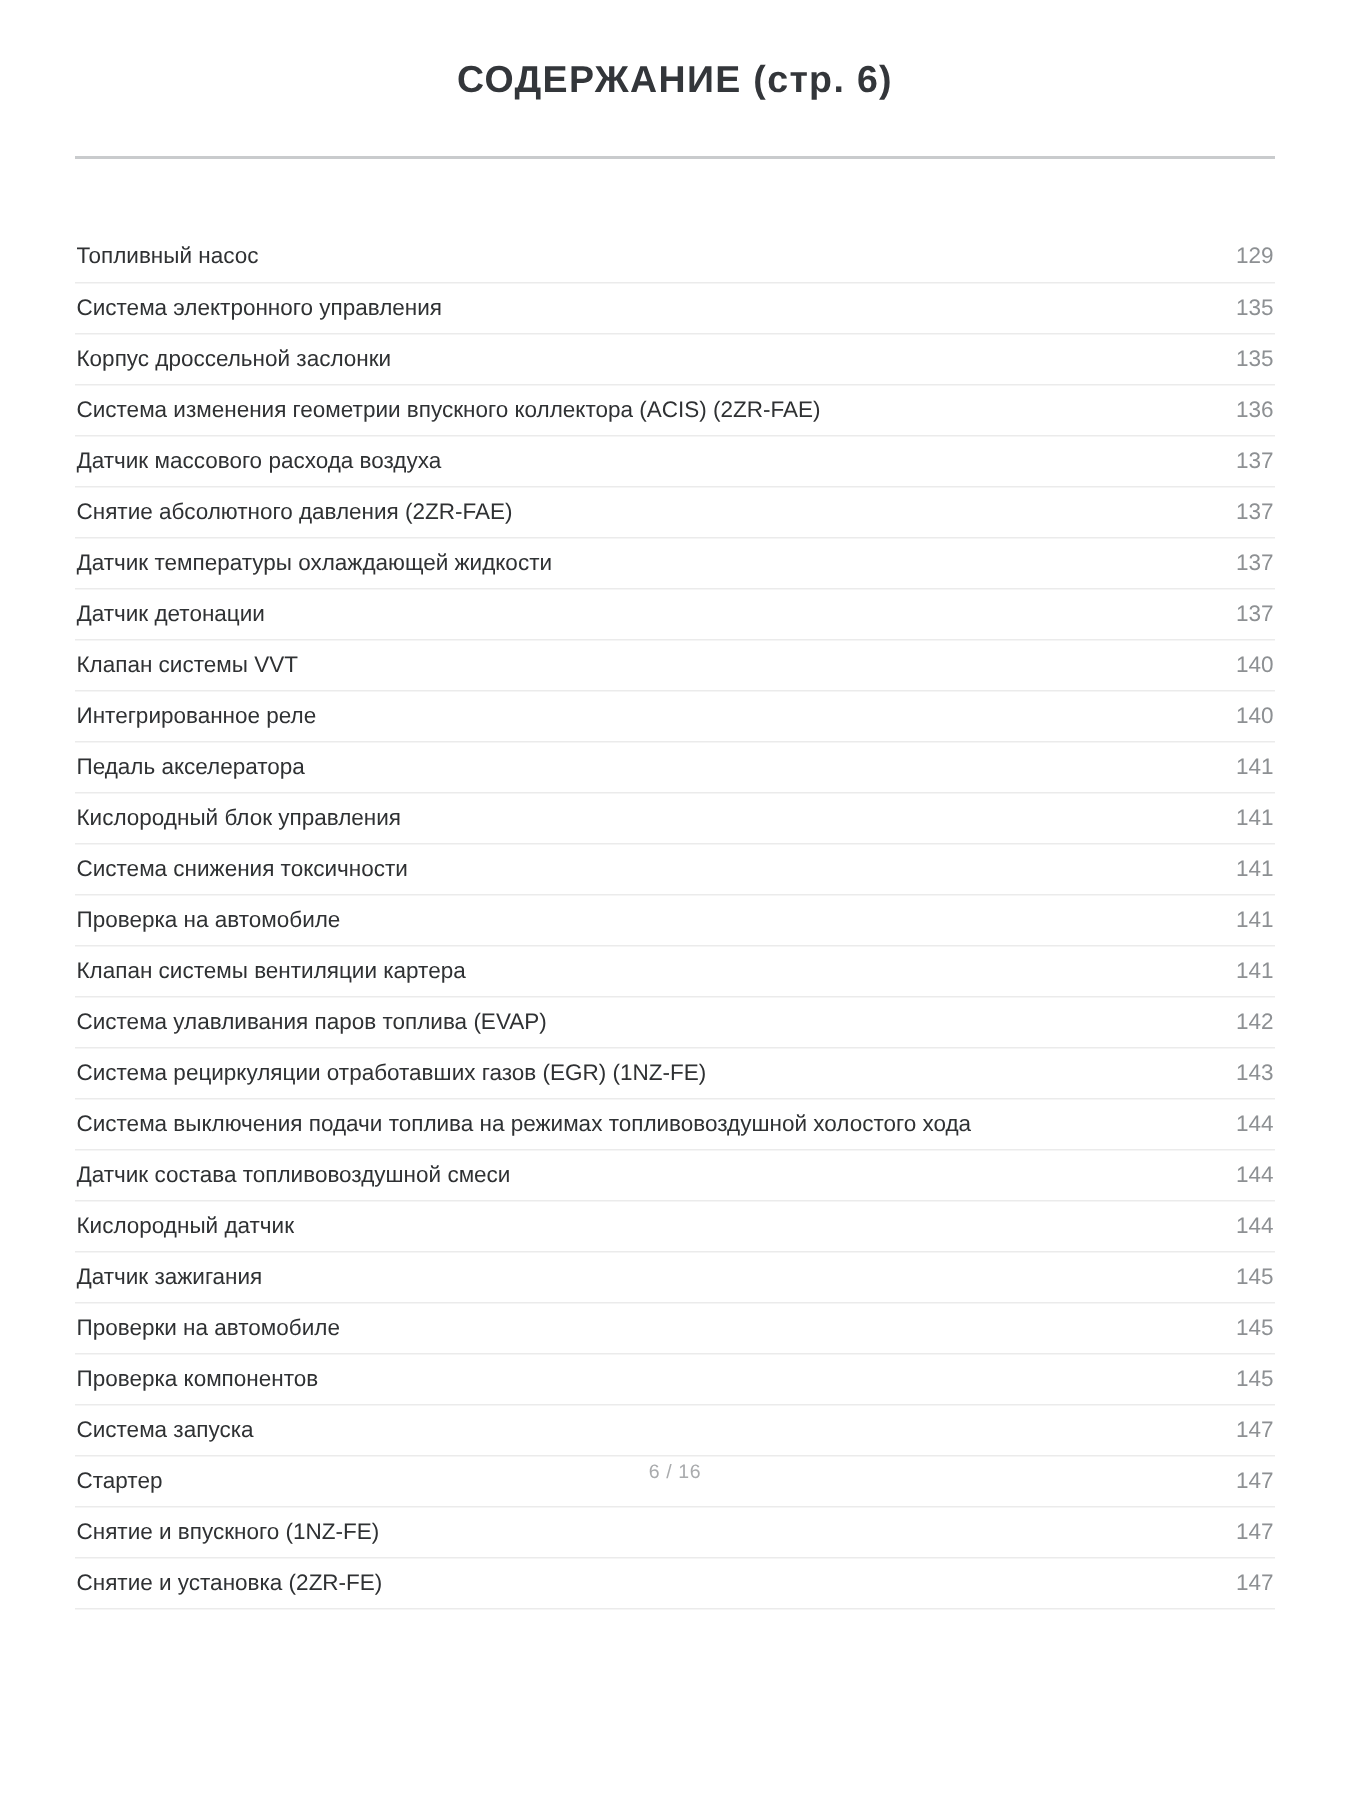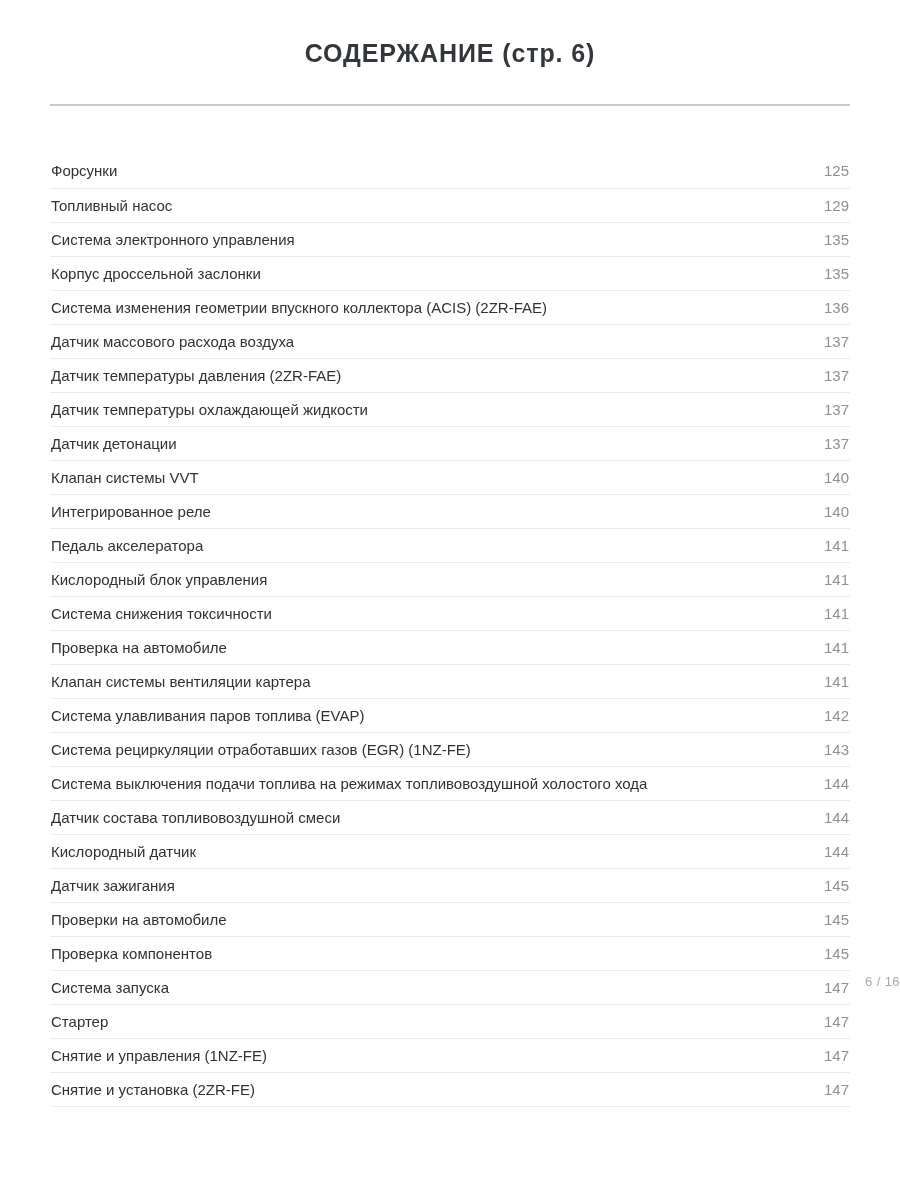--- a/index.html
+++ b/index.html
@@ -78,65 +78,61 @@
     flex: 0 0 auto;
     text-align: right;
     min-width: 34px;
   }
   
   .doc-footer {
     position: absolute;
     left: 0;
     right: 0;
     bottom: 42px;
-    text-align: right;
+    text-align: center;
   }
   .footer-pageinfo {
     font-size: 13px;
     color: #a9abad;
     letter-spacing: 0.4px;
   }
 </style>
 </head>
 <body>
 
 <div class="page">
 
   <div class="doc-header">
     <h1 class="doc-title">СОДЕРЖАНИЕ (стр. 6)</h1>
     <div class="title-rule"></div>
   </div>
 
   <ul class="toc" id="toc-list">
       <li class="toc-row">
-        <span class="toc-label">Форсунки</span>
-        <span class="toc-page">125</span>
-      </li>
-      <li class="toc-row">
         <span class="toc-label">Топливный насос</span>
         <span class="toc-page">129</span>
       </li>
       <li class="toc-row">
         <span class="toc-label">Система электронного управления</span>
         <span class="toc-page">135</span>
       </li>
       <li class="toc-row">
         <span class="toc-label">Корпус дроссельной заслонки</span>
         <span class="toc-page">135</span>
       </li>
       <li class="toc-row">
         <span class="toc-label">Система изменения геометрии впускного коллектора (ACIS) (2ZR-FAE)</span>
         <span class="toc-page">136</span>
       </li>
       <li class="toc-row">
         <span class="toc-label">Датчик массового расхода воздуха</span>
         <span class="toc-page">137</span>
       </li>
       <li class="toc-row">
-        <span class="toc-label">Датчик температуры давления (2ZR-FAE)</span>
+        <span class="toc-label">Снятие абсолютного давления (2ZR-FAE)</span>
         <span class="toc-page">137</span>
       </li>
       <li class="toc-row">
         <span class="toc-label">Датчик температуры охлаждающей жидкости</span>
         <span class="toc-page">137</span>
       </li>
       <li class="toc-row">
         <span class="toc-label">Датчик детонации</span>
         <span class="toc-page">137</span>
       </li>
@@ -202,21 +198,21 @@
       </li>
       <li class="toc-row">
         <span class="toc-label">Система запуска</span>
         <span class="toc-page">147</span>
       </li>
       <li class="toc-row">
         <span class="toc-label">Стартер</span>
         <span class="toc-page">147</span>
       </li>
       <li class="toc-row">
-        <span class="toc-label">Снятие и управления (1NZ-FE)</span>
+        <span class="toc-label">Снятие и впускного (1NZ-FE)</span>
         <span class="toc-page">147</span>
       </li>
       <li class="toc-row">
         <span class="toc-label">Снятие и установка (2ZR-FE)</span>
         <span class="toc-page">147</span>
       </li>
     </ul>
 
   <div class="doc-footer">
     <span class="footer-pageinfo">6 / 16</span>

